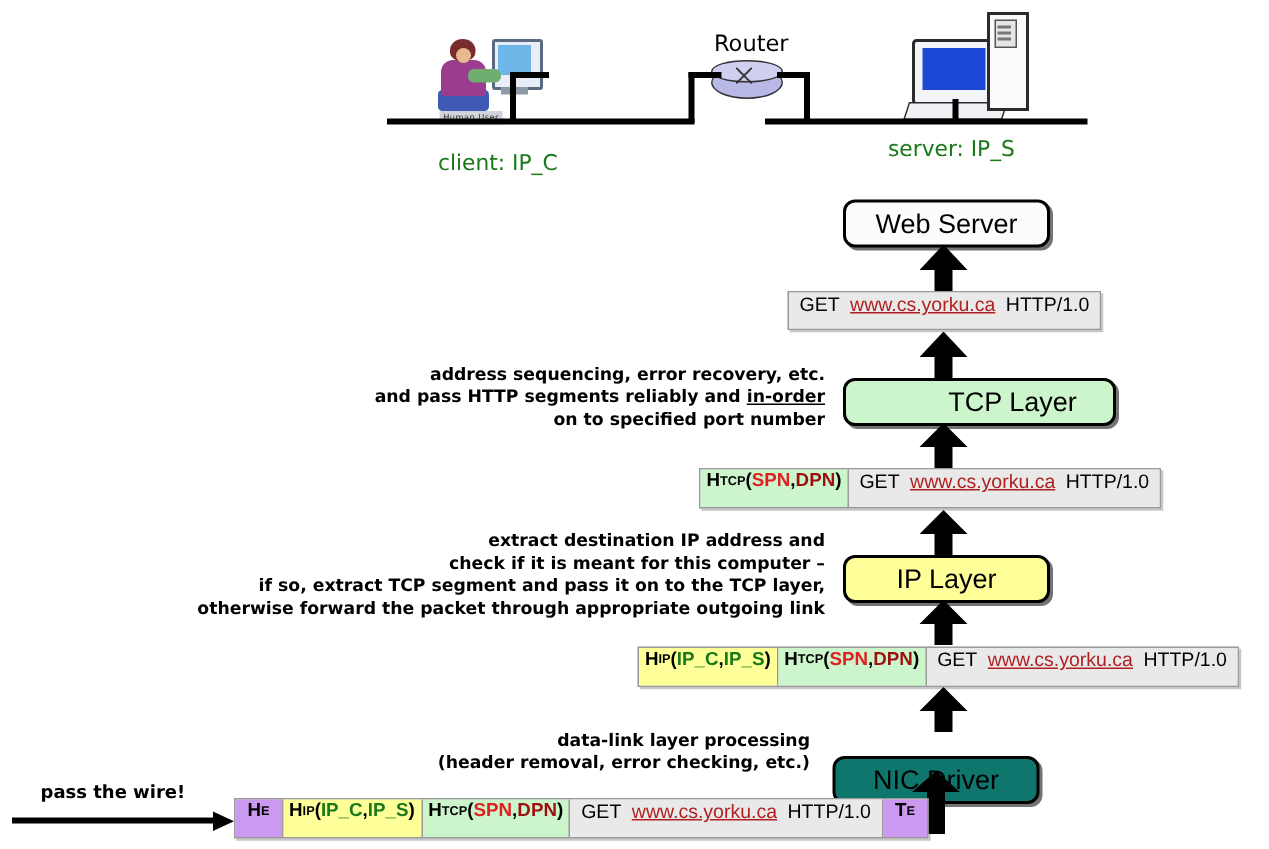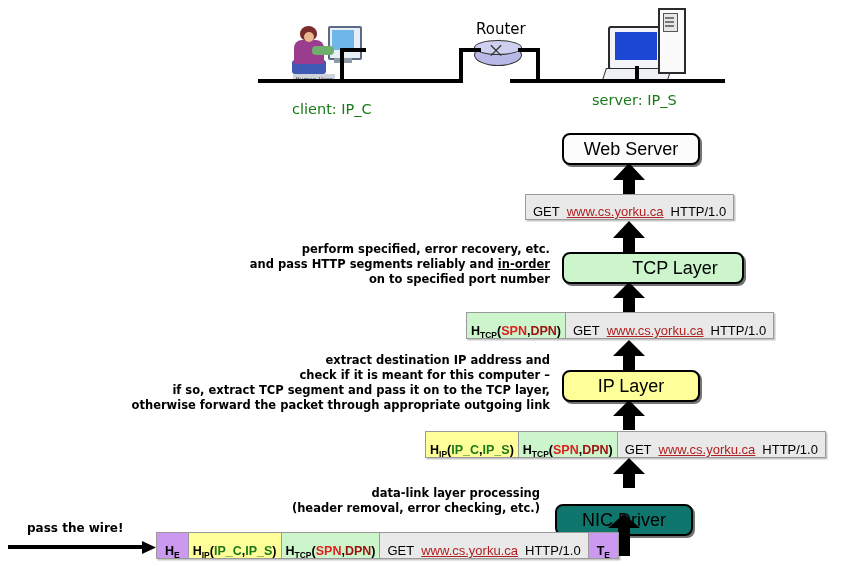--- a/index.html
+++ b/index.html
@@ -43,21 +43,21 @@
   .layer{position:absolute;border:2px solid #000;border-radius:8px;
          font-family:"Liberation Sans",sans-serif;font-size:18px;color:#000;
          text-align:center;white-space:nowrap;
          box-shadow:2px 2px 0 rgba(0,0,0,.55);}
   .layer span{display:block;}
 
   
   .packet{position:absolute;display:flex;align-items:stretch;
           border:1.5px solid #9a9a9a;background:#e9e9e9;
           box-shadow:1.5px 1.5px 0 rgba(0,0,0,.22);}
-  .seg{display:flex;align-items:flex-end;justify-content:center;
+  .seg{display:flex;align-items:flex-start;justify-content:center;
        border-right:1.5px solid #9a9a9a;white-space:nowrap;
        font-family:"Liberation Sans",sans-serif;font-size:12.5px;font-weight:bold;color:#000;
        padding:0 4px;}
   .seg:last-child{border-right:none;}
   .seg sub{font-size:8.5px;font-weight:bold;vertical-align:baseline;position:relative;top:2px;}
   .seg .grn{color:#1a7a1a;}
   .seg .spn{color:#e02020;}
   .seg .dpn{color:#9c1010;}
   .seg-http{background:#e9e9e9;font-weight:normal;font-size:13px;padding:0 7px;gap:7px;}
   .seg-http .url{color:#b02020;text-decoration:underline;font-weight:normal;}
@@ -242,21 +242,21 @@
     <span class="url">www.cs.yorku.ca</span>
     <span class="kw">HTTP/1.0</span>
   </div>
   <div class="seg" style="background:#cc99f0;padding:0 8px;">
     <span>T</span>
       <sub>E</sub>
   </div>
 </div>
 
 <div class="note" style="left:180px;top:242px;width:370px;">
-  <div>perform specified, error recovery, etc.</div>
+  <div>address sequencing, error recovery, etc.</div>
   <div>and pass HTTP segments reliably and <u>in-order</u></div>
   <div>on to specified port number</div>
 </div>
 
 <div class="note" style="left:120px;top:353px;width:430px;">
   <div>extract destination IP address and</div>
   <div>check if it is meant for this computer –</div>
   <div>if so, extract TCP segment and pass it on to the TCP layer,</div>
   <div>otherwise forward the packet through appropriate outgoing link</div>
 </div>

